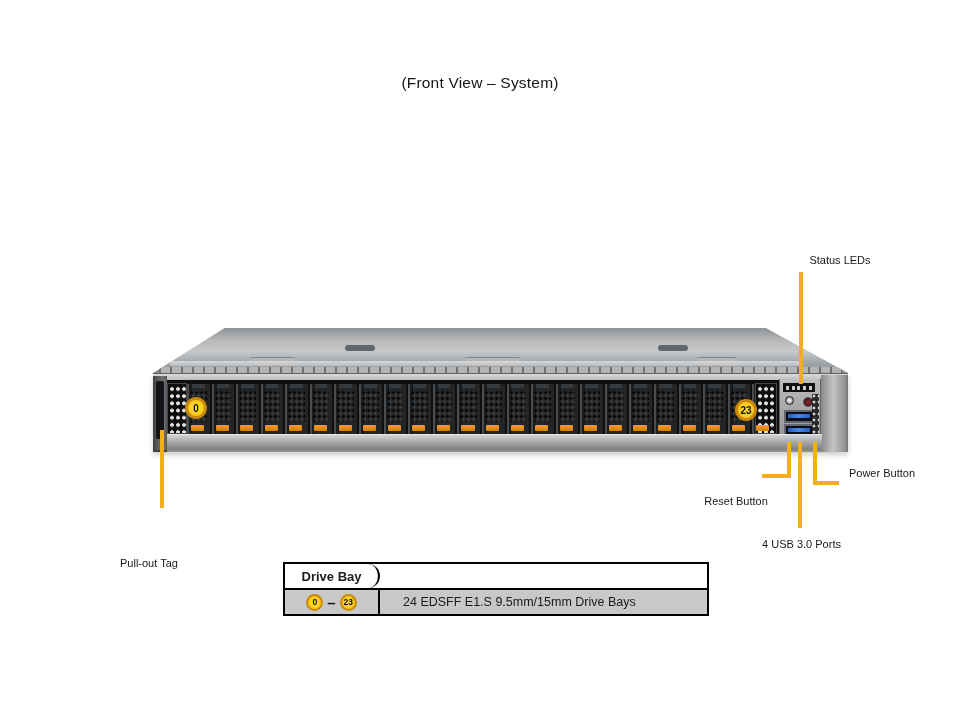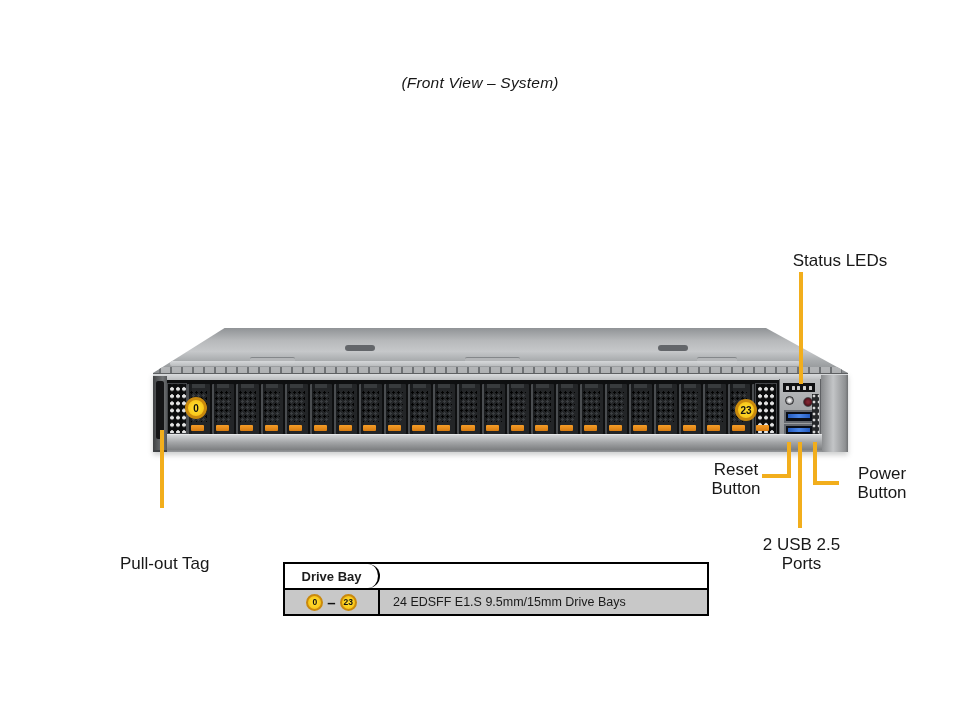--- a/index.html
+++ b/index.html
@@ -5,21 +5,21 @@
   html,body{margin:0;padding:0;background:#ffffff;}
   .canvas{
     position:relative;width:960px;height:720px;background:#ffffff;overflow:hidden;
     font-family:"Liberation Sans","DejaVu Sans",sans-serif;color:#1c1c1c;
   }
   .abs{position:absolute;}
 
   
   .page-title{
     left:0;top:74px;width:960px;text-align:center;
-    font-size:15.5px;font-style:italic;color:#171717;letter-spacing:.2px;
+    font-size:15.5px;color:#171717;letter-spacing:.2px;
   }
 
   
   .chassis{left:153px;top:328px;width:695px;height:124px;}
   .lid{
     position:absolute;left:0;top:0;width:695px;height:45px;
     clip-path:polygon(10.3% 0,88.2% 0,100% 100%,0 100%);
     background:linear-gradient(180deg,#909396 0%,#b7b9bb 28%,#c6c8ca 52%,#a9acae 72%,#8b8e91 100%);
   }
   .lid-oval{position:absolute;height:6px;border-radius:3px;background:#63666a;top:17px;}
@@ -85,33 +85,33 @@
   
   .badge{position:absolute;width:22px;height:22px;box-sizing:border-box;border-radius:50%;
     border:3px solid #c9890d;background:radial-gradient(circle,#ffd92a 30%,#f2b70c 100%);
     display:flex;align-items:center;justify-content:center;
     font-size:10px;font-weight:bold;color:#111;z-index:6;}
 
   
   .cline{background:#F2AE1C;z-index:5;}
 
   
-  .lbl{font-size:17px;line-height:19px;color:#181818;z-index:6;}
+  .lbl{font-size:11px;line-height:19px;color:#181818;z-index:6;}
   .lbl.center{text-align:center;}
 
   
   .spec-table{left:283px;top:562px;width:426px;box-sizing:border-box;
     border:2px solid #000;background:#fff;z-index:4;}
   .t-row{display:grid;grid-template-columns:95px 1fr;}
   .t-row.head{height:24px;border-bottom:2px solid #000;}
   .t-row.data{height:24px;background:#c8c8c8;}
   .t-cell{display:flex;align-items:center;justify-content:center;box-sizing:border-box;}
   .t-cell.c1{border-right:2px solid #000;}
   .t-row.head .t-cell{font-size:13px;font-weight:bold;border-radius:12px;}
-  .t-row.data .t-cell.c2{justify-content:flex-start;padding-left:13px;font-size:12.5px;color:#1a1a1a;}
+  .t-row.data .t-cell.c2{justify-content:flex-start;padding-left:23px;font-size:12.5px;color:#1a1a1a;}
   .mini-badge{width:17px;height:17px;box-sizing:border-box;border-radius:50%;
     border:2.5px solid #c9890d;background:radial-gradient(circle,#ffd92a 30%,#f2b70c 100%);
     display:flex;align-items:center;justify-content:center;font-size:8.5px;font-weight:bold;color:#111;}
   .range-sep{font-weight:900;font-size:15px;margin:0 4px;color:#111;}
 </style>
 </head>
 <body>
 
 <div class="canvas">
 
@@ -239,23 +239,23 @@
 
   <div class="abs cline" style="left:799px;top:272px;width:4px;height:112px;"></div>
   <div class="abs cline" style="left:787px;top:442px;width:4px;height:36px;"></div>
   <div class="abs cline" style="left:762px;top:474px;width:29px;height:4px;"></div>
   <div class="abs cline" style="left:813px;top:442px;width:4px;height:43px;"></div>
   <div class="abs cline" style="left:813px;top:481px;width:26px;height:4px;"></div>
   <div class="abs cline" style="left:798px;top:442px;width:4px;height:86px;"></div>
   <div class="abs cline" style="left:160px;top:430px;width:4px;height:78px;"></div>
 
   <div class="abs lbl center" style="left:775px;top:251px;width:130px;">Status LEDs</div>
-  <div class="abs lbl center" style="left:704px;top:460px;width:64px;">Reset Button</div>
+  <div class="abs lbl center" style="left:704px;top:492px;width:64px;">Reset Button</div>
   <div class="abs lbl center" style="left:848px;top:464px;width:68px;">Power Button</div>
-  <div class="abs lbl center" style="left:744px;top:535px;width:115px;">2 USB 2.5 Ports</div>
+  <div class="abs lbl center" style="left:744px;top:535px;width:115px;">4 USB 3.0 Ports</div>
   <div class="abs lbl" style="left:120px;top:518px;width:130px;margin-top:36px;">Pull-out Tag</div>
 
   <div class="abs spec-table">
     <div class="t-row head">
       <div class="t-cell c1">Drive Bay</div>
     </div>
     <div class="t-row data">
       <div class="t-cell c1">
         <span class="mini-badge">0</span>
         <span class="range-sep">–</span>

